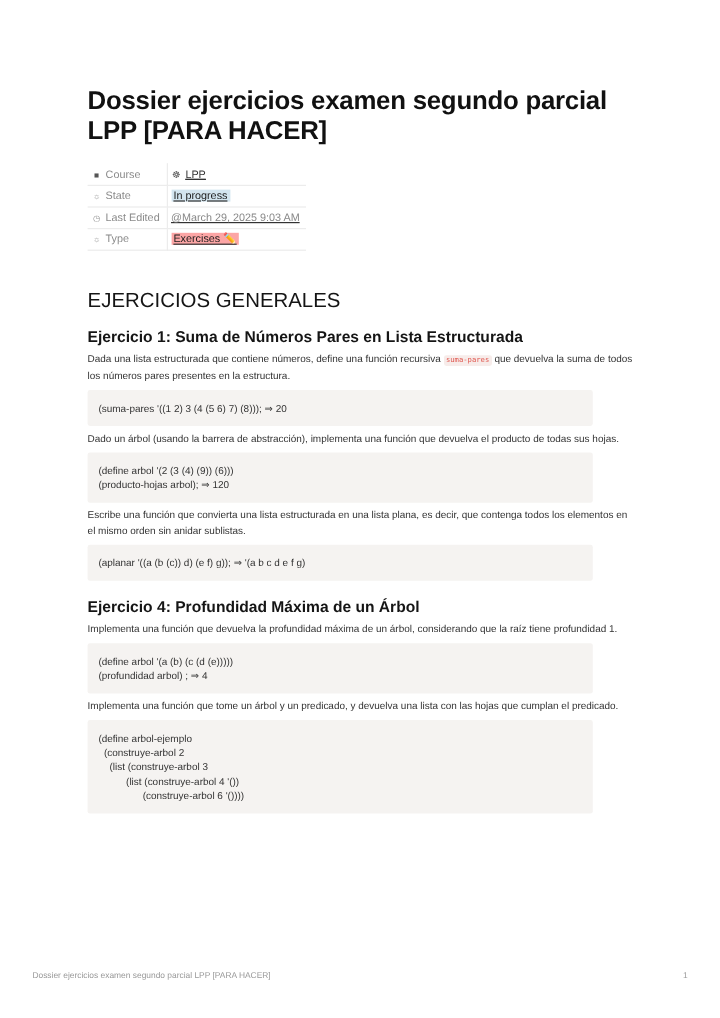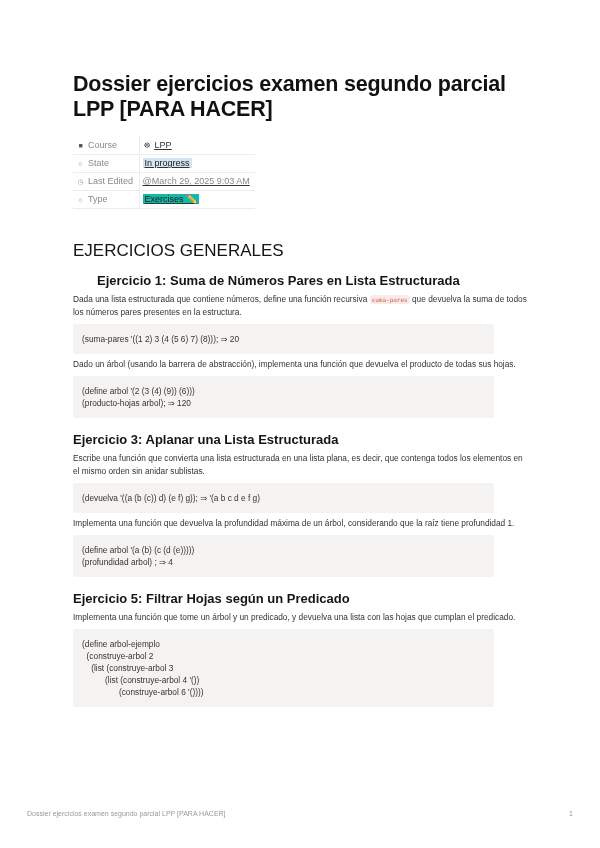--- a/index.html
+++ b/index.html
@@ -26,25 +26,25 @@
     .props td.k { width: 66px; color: #8a8a8a; }
     .props td.v { color: #333; }
     .props tr:first-child td { border-top: none; }
     .props td:first-child { border-left: none; }
     .props td:last-child { border-right: none; text-decoration: underline; }
     .props tr:last-child td { border-bottom: 1px solid #ececec; }
     .picon { display: inline-block; width: 9px; color: #9a9a9a; font-size: 7px; margin-right: 3px; text-align: center; }
     .picon.book { color: #555; }
     .lpp-link { text-decoration: underline; color: #333; }
     .tag-state { background: #d3e5ef; padding: 0 2px; color: #1a1a1a; }
-    .tag-type { background: #14b8a6; padding: 0 2px; color: #1a1a1a; margin-top: 39px; }
+    .tag-type { background: #fca5a5; padding: 0 2px; color: #1a1a1a; margin-top: 39px; }
     .date { color: #888; }
     .h1 { margin-top: 32px; font-size: 17px; font-weight: normal; color: #151515; line-height: 20px; }
     .h2 { font-size: 13px; font-weight: bold; color: #151515; line-height: 16px; margin-top: 12px; }
-    .h2.first { margin-top: 12px; margin-left: 24px; }
+    .h2.first { margin-top: 12px; }
     .desc { font-size: 8.3px; line-height: 13px; color: #333; margin-top: 4px; }
     .icode {
       font-family: "DejaVu Sans Mono", monospace; font-size: 6px;
       color: #e0574f; background: #f7ecea; padding: 1px 2px; border-radius: 2px;
     }
     .code {
       background: #f5f3f1; margin-top: 5px; padding: 9px 9px;
       font-size: 8.3px; line-height: 12px; color: #333; white-space: pre;
       border-radius: 2px; width: 421px;
     }
@@ -88,33 +88,32 @@
     <div class="code">(suma-pares '((1 2) 3 (4 (5 6) 7) (8))); ⇒ 20</div>
   </section>
 
   <section>
     <p class="desc">Dado un árbol (usando la barrera de abstracción), implementa una función que devuelva el producto de todas sus hojas.</p>
     <div class="code">(define arbol '(2 (3 (4) (9)) (6)))
 (producto-hojas arbol); ⇒ 120</div>
   </section>
 
   <section>
-    <h3 class="h2" style="margin-top:14px">Ejercicio 3: Aplanar una Lista Estructurada</h3>
     <p class="desc">Escribe una función que convierta una lista estructurada en una lista plana, es decir, que contenga todos los elementos en el mismo orden sin anidar sublistas.</p>
-    <div class="code">(devuelva '((a (b (c)) d) (e f) g)); ⇒ '(a b c d e f g)</div>
+    <div class="code">(aplanar '((a (b (c)) d) (e f) g)); ⇒ '(a b c d e f g)</div>
   </section>
 
   <section>
+    <h3 class="h2" style="margin-top:14px">Ejercicio 4: Profundidad Máxima de un Árbol</h3>
     <p class="desc">Implementa una función que devuelva la profundidad máxima de un árbol, considerando que la raíz tiene profundidad 1.</p>
     <div class="code">(define arbol '(a (b) (c (d (e)))))
 (profundidad arbol) ; ⇒ 4</div>
   </section>
 
   <section>
-    <h3 class="h2" style="margin-top:14px">Ejercicio 5: Filtrar Hojas según un Predicado</h3>
     <p class="desc">Implementa una función que tome un árbol y un predicado, y devuelva una lista con las hojas que cumplan el predicado.</p>
     <div class="code">(define arbol-ejemplo
   (construye-arbol 2
     (list (construye-arbol 3
           (list (construye-arbol 4 '())
                 (construye-arbol 6 '())))</div>
   </section>
 </div>
 
 <div class="footer">

